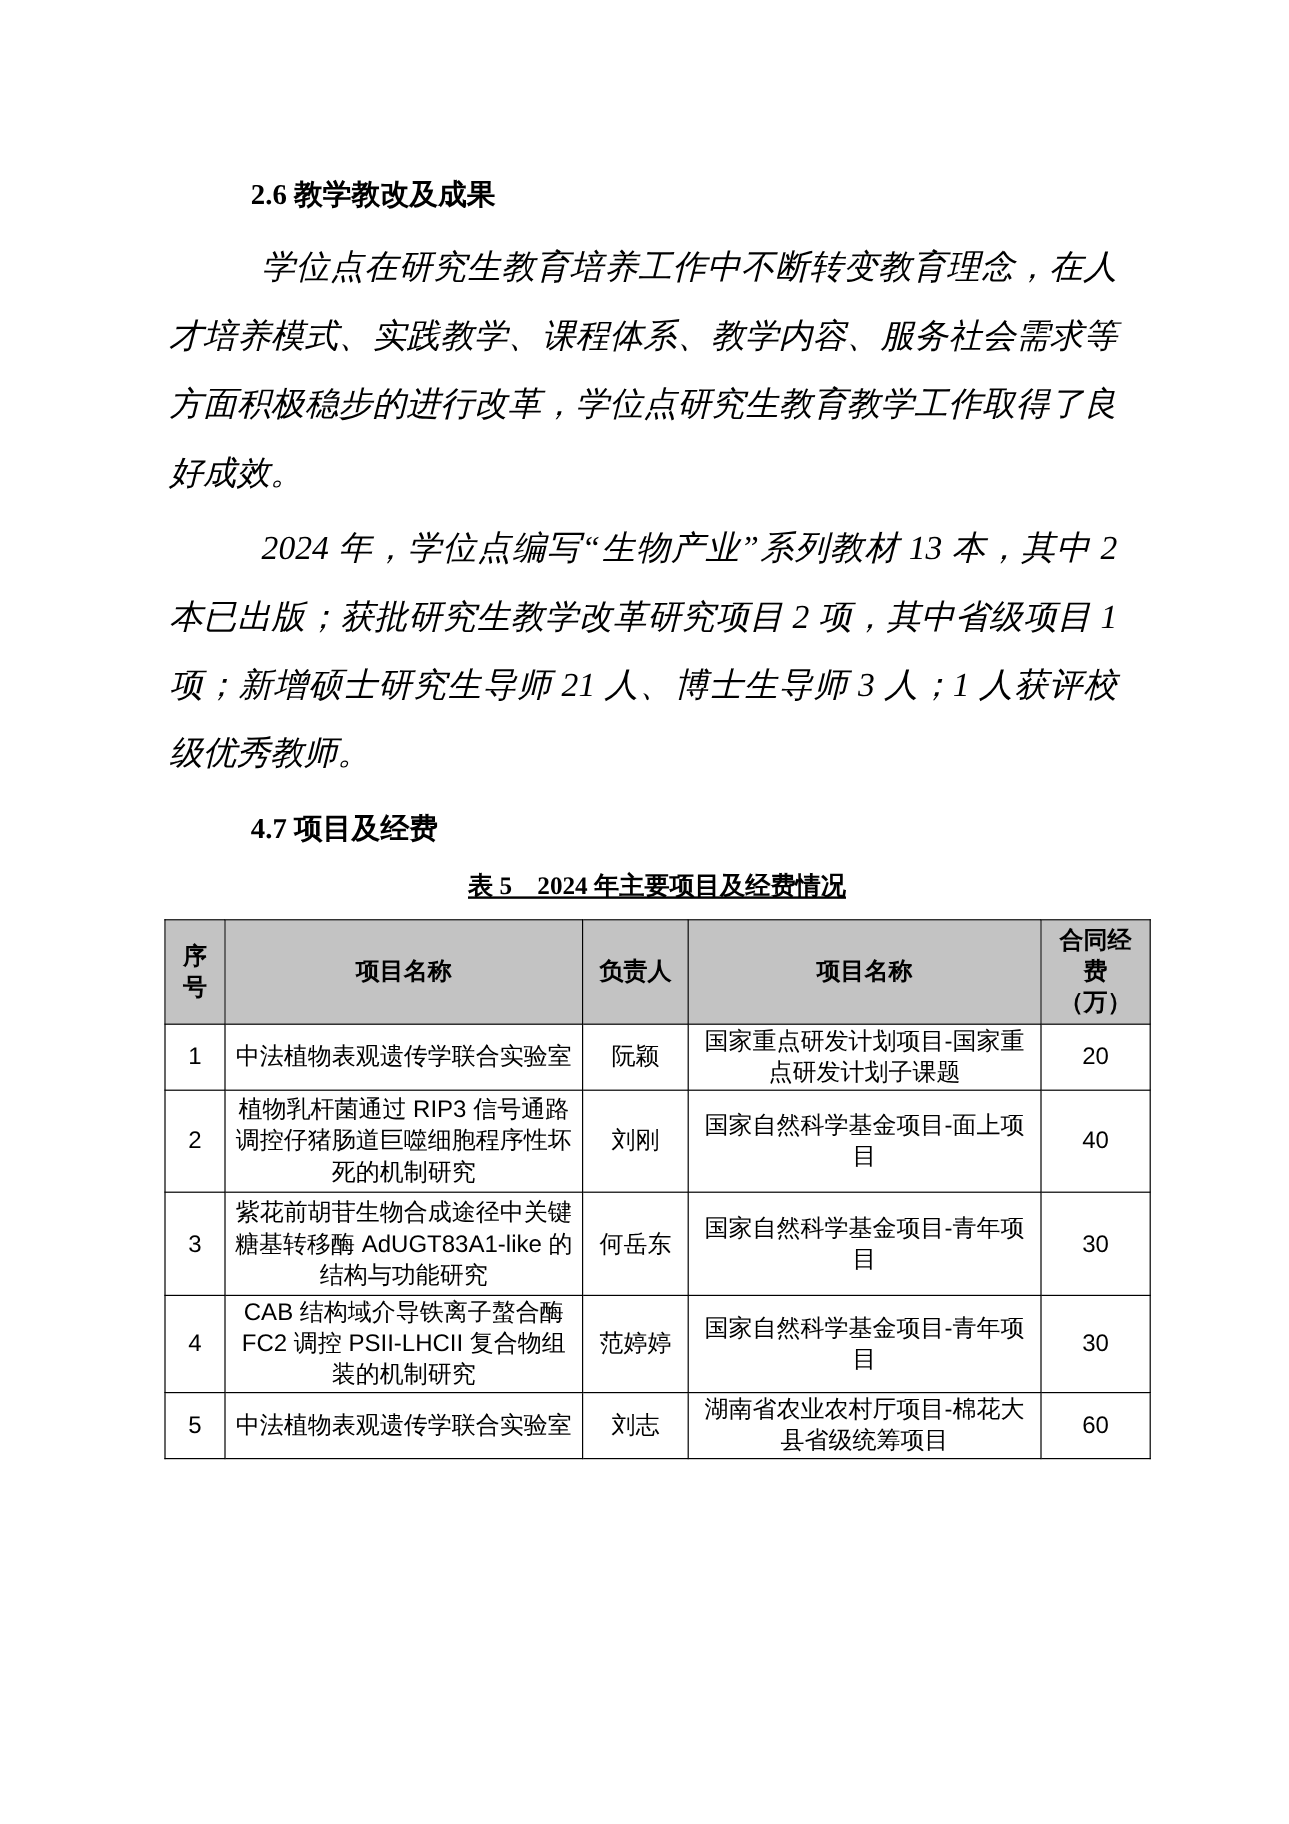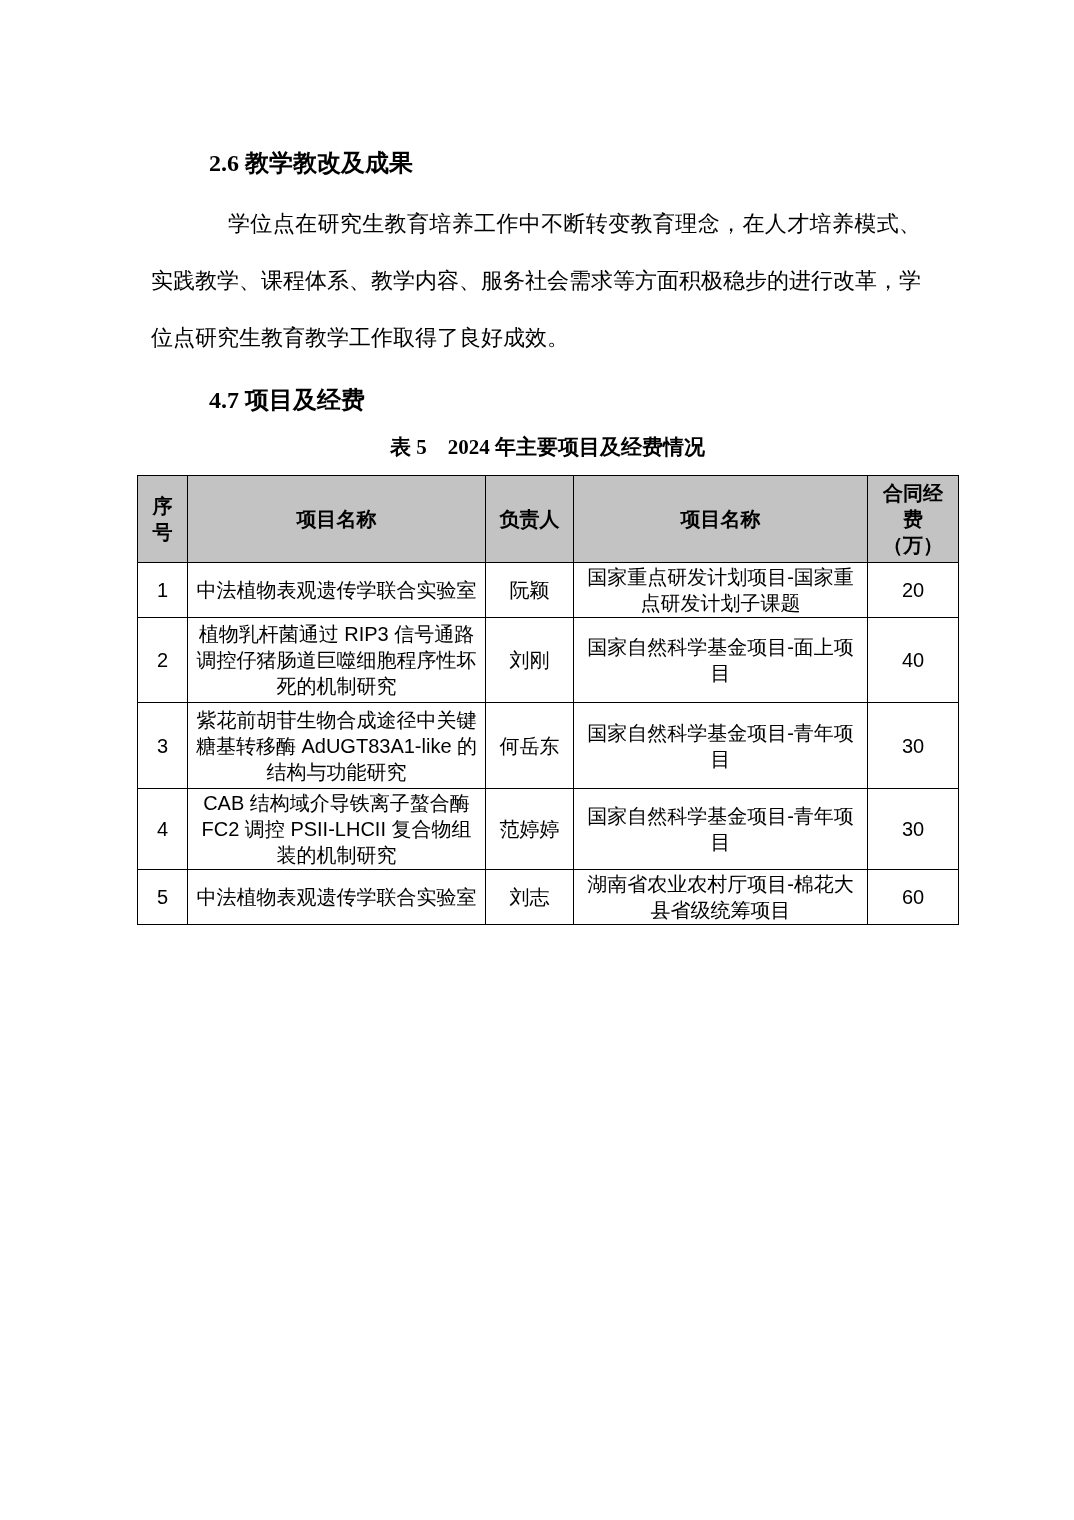--- a/index.html
+++ b/index.html
@@ -21,38 +21,40 @@
   .sec-heading {
     margin: 0;
     padding-left: 74px;
     font-size: 24px;
     line-height: 34px;
     font-weight: bold;
     font-family: "Liberation Serif", "DejaVu Serif", serif;
   }
   .sec-heading.second { margin-top: 17px; }
   .para {
-    margin: 16px;
-    font-size: 22px;
+    margin: 6px;
+    font-size: 28px;
     line-height: 57px;
     text-align: justify;
     text-indent: 77px;
+    font-style: italic;
   }
   .para.p1 { margin-top: 15px; }
   .para.p2 { margin-top: 0; }
   .para.p3 { margin-top: 12px; }
   .table-caption {
     margin-top: 16px;
     width: 821px;
     margin-left: 2px;
     text-align: center;
     font-size: 21px;
     line-height: 28px;
     font-weight: bold;
     white-space: pre;
+    text-decoration: underline;
   }
   table.projects {
     margin-top: 14px;
     margin-left: 2px;
     border-collapse: collapse;
     table-layout: fixed;
     width: 821px;
     font-family: "Liberation Sans", "DejaVu Sans", sans-serif;
   }
   table.projects col.c0 { width: 50px; }
@@ -84,20 +86,21 @@
 </head>
 <body>
 
 <div class="page">
   <div class="content">
 
     <h2 class="sec-heading">2.6 教学教改及成果</h2>
 
     <p class="para p1">学位点在研究生教育培养工作中不断转变教育理念，在人才培养模式、实践教学、课程体系、教学内容、服务社会需求等方面积极稳步的进行改革，学位点研究生教育教学工作取得了良好成效。</p>
 
+    <p class="para p2">2024 年，学位点编写“生物产业”系列教材 13 本，其中 2 本已出版；获批研究生教学改革研究项目 2 项，其中省级项目 1 项；新增硕士研究生导师 21 人、博士生导师 3 人；1 人获评校级优秀教师。</p>
 
     <h2 class="sec-heading second">4.7 项目及经费</h2>
 
 
     <div class="table-caption">表 5　2024 年主要项目及经费情况</div>
 
     <table class="projects">
       <colgroup>
         <col class="c0">
           <col class="c1">

